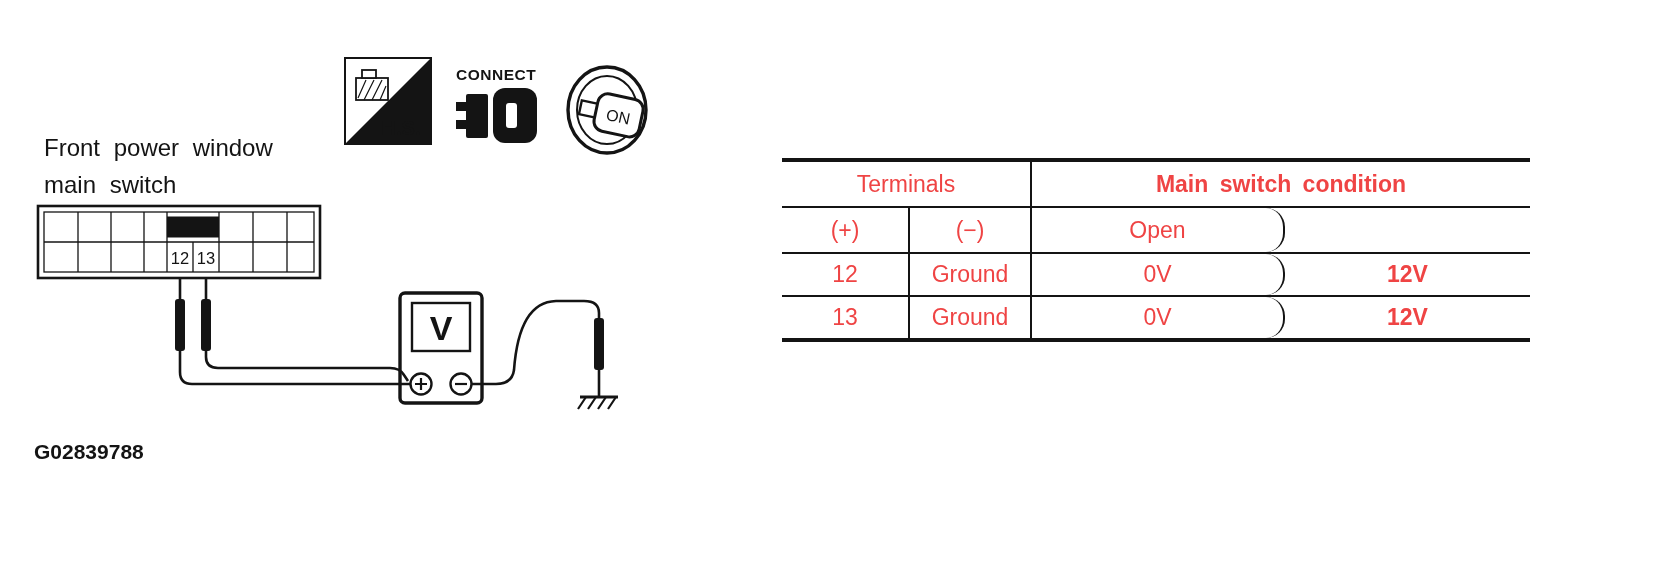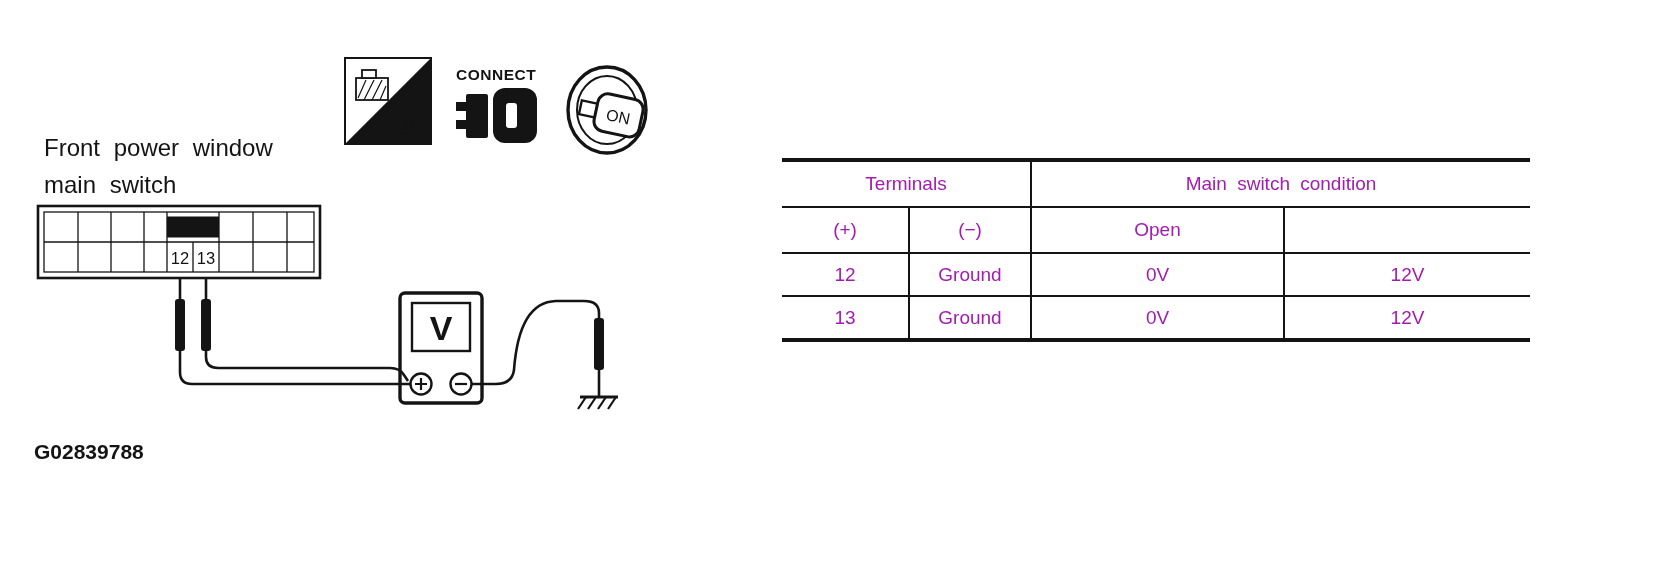--- a/index.html
+++ b/index.html
@@ -6,37 +6,37 @@
   #canvas{
     position:relative;width:1669px;height:564px;background:#fff;overflow:hidden;
     font-family:"Liberation Sans", sans-serif;color:#141414;
   }
   svg text{font-family:"Liberation Sans", sans-serif;fill:#141414;}
 
   
   .dtable{
     position:absolute;left:782px;top:158px;width:748px;
     border-top:4px solid #141414;border-bottom:4px solid #141414;
-    font-size:19px;word-spacing:5px;color:#a21caf;
+    font-size:23px;word-spacing:5px;color:#ef4444;
   }
   .trow{display:flex;border-bottom:2px solid #141414;}
   .trow.last-row{border-bottom:none;}
   .cell{
     display:flex;align-items:center;justify-content:center;
     border-right:2px solid #141414;box-sizing:border-box;
     white-space:nowrap;
   }
-  .cell.last{border-right:none;}
+  .cell.last{border-right:none;font-weight:bold;}
   .h1 .cell,.h2 .cell{height:44px;}
   .r .cell{height:41px;}
   .c-half{width:250px;}
   .c-half2{width:498px;}
   .c1{width:128px;}
   .c2{width:122px;}
-  .c3{width:253px;}
+  .c3{width:253px;border-radius:19px;}
   .c4{width:245px;}
 </style>
 </head>
 <body>
 
 <div id="canvas">
 
   <svg width="700" height="564" viewBox="0 0 700 564" style="position:absolute;left:0;top:0;">
 
     <text x="44" y="156" font-size="24" style="word-spacing:7px">Front power window</text>

